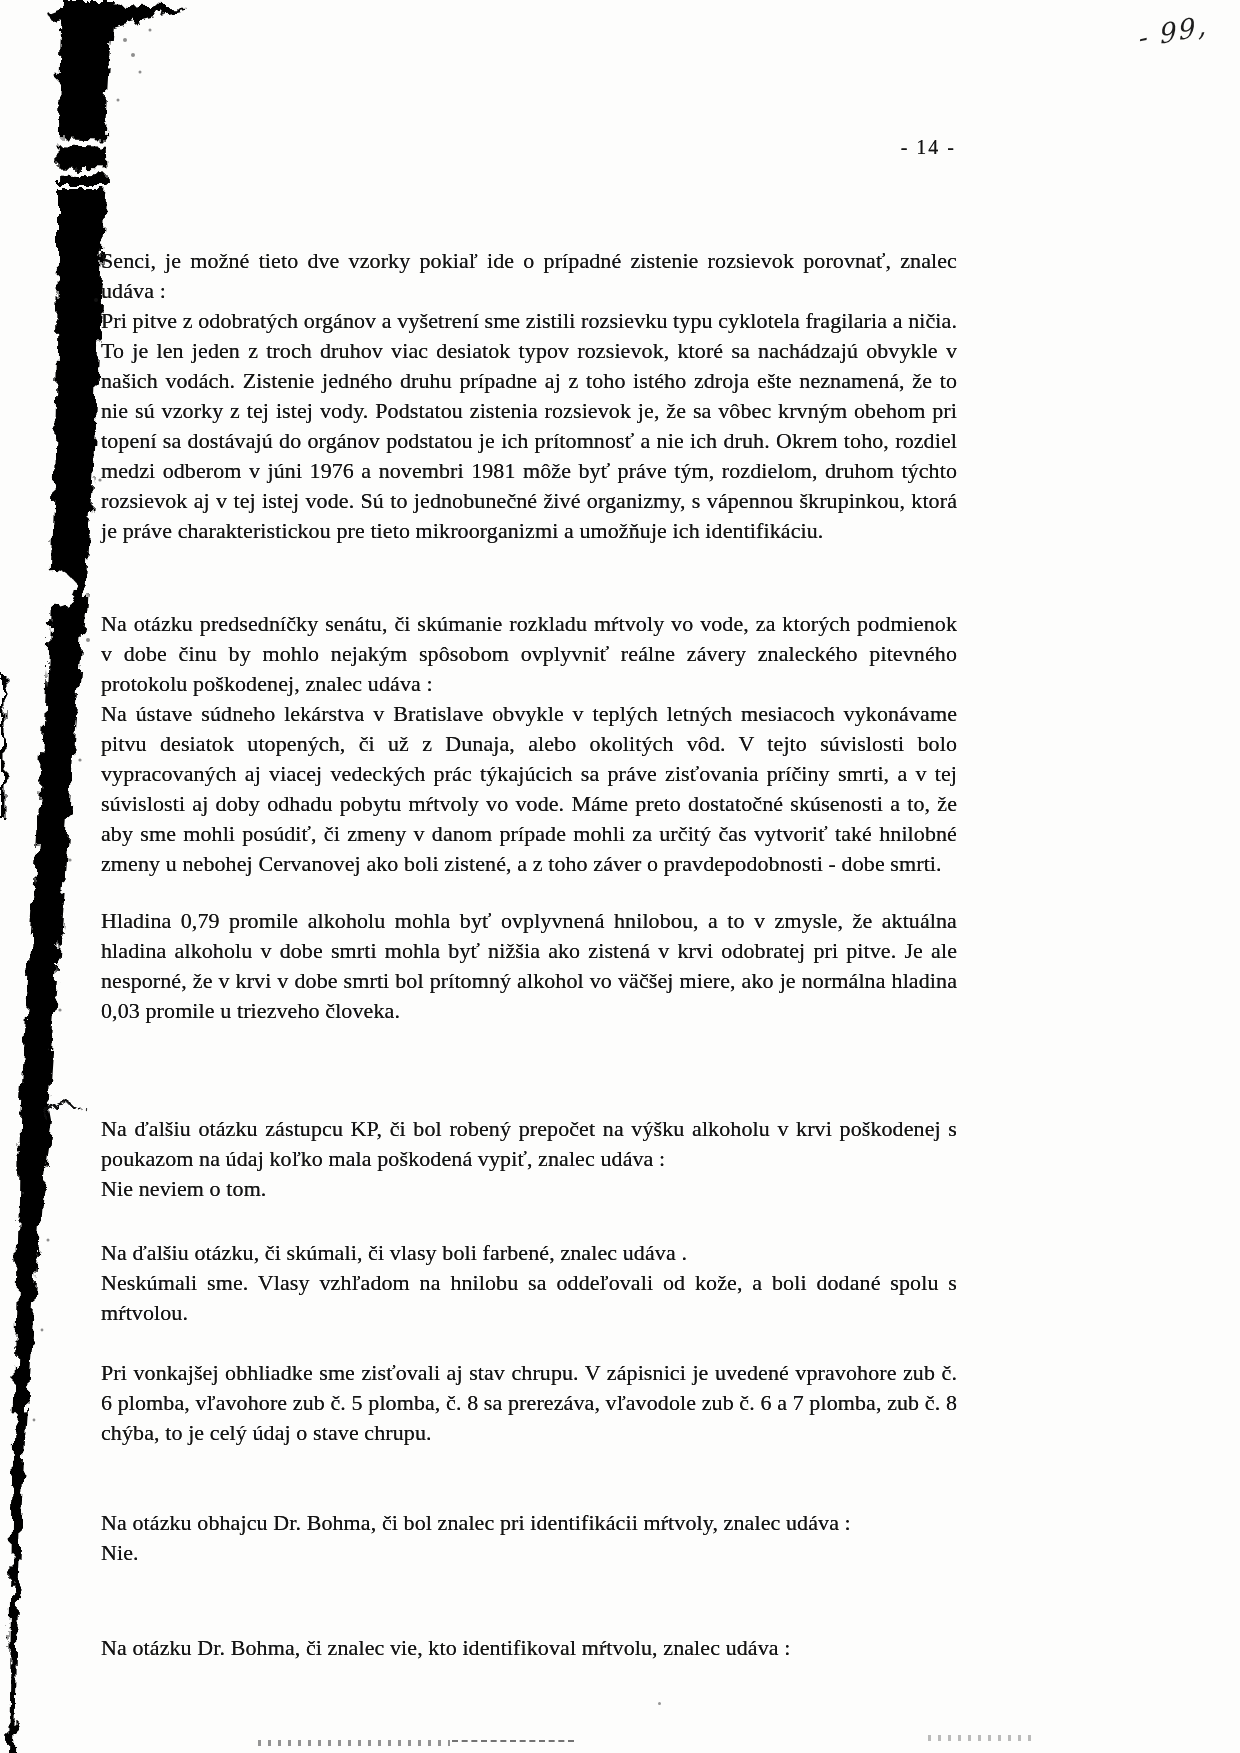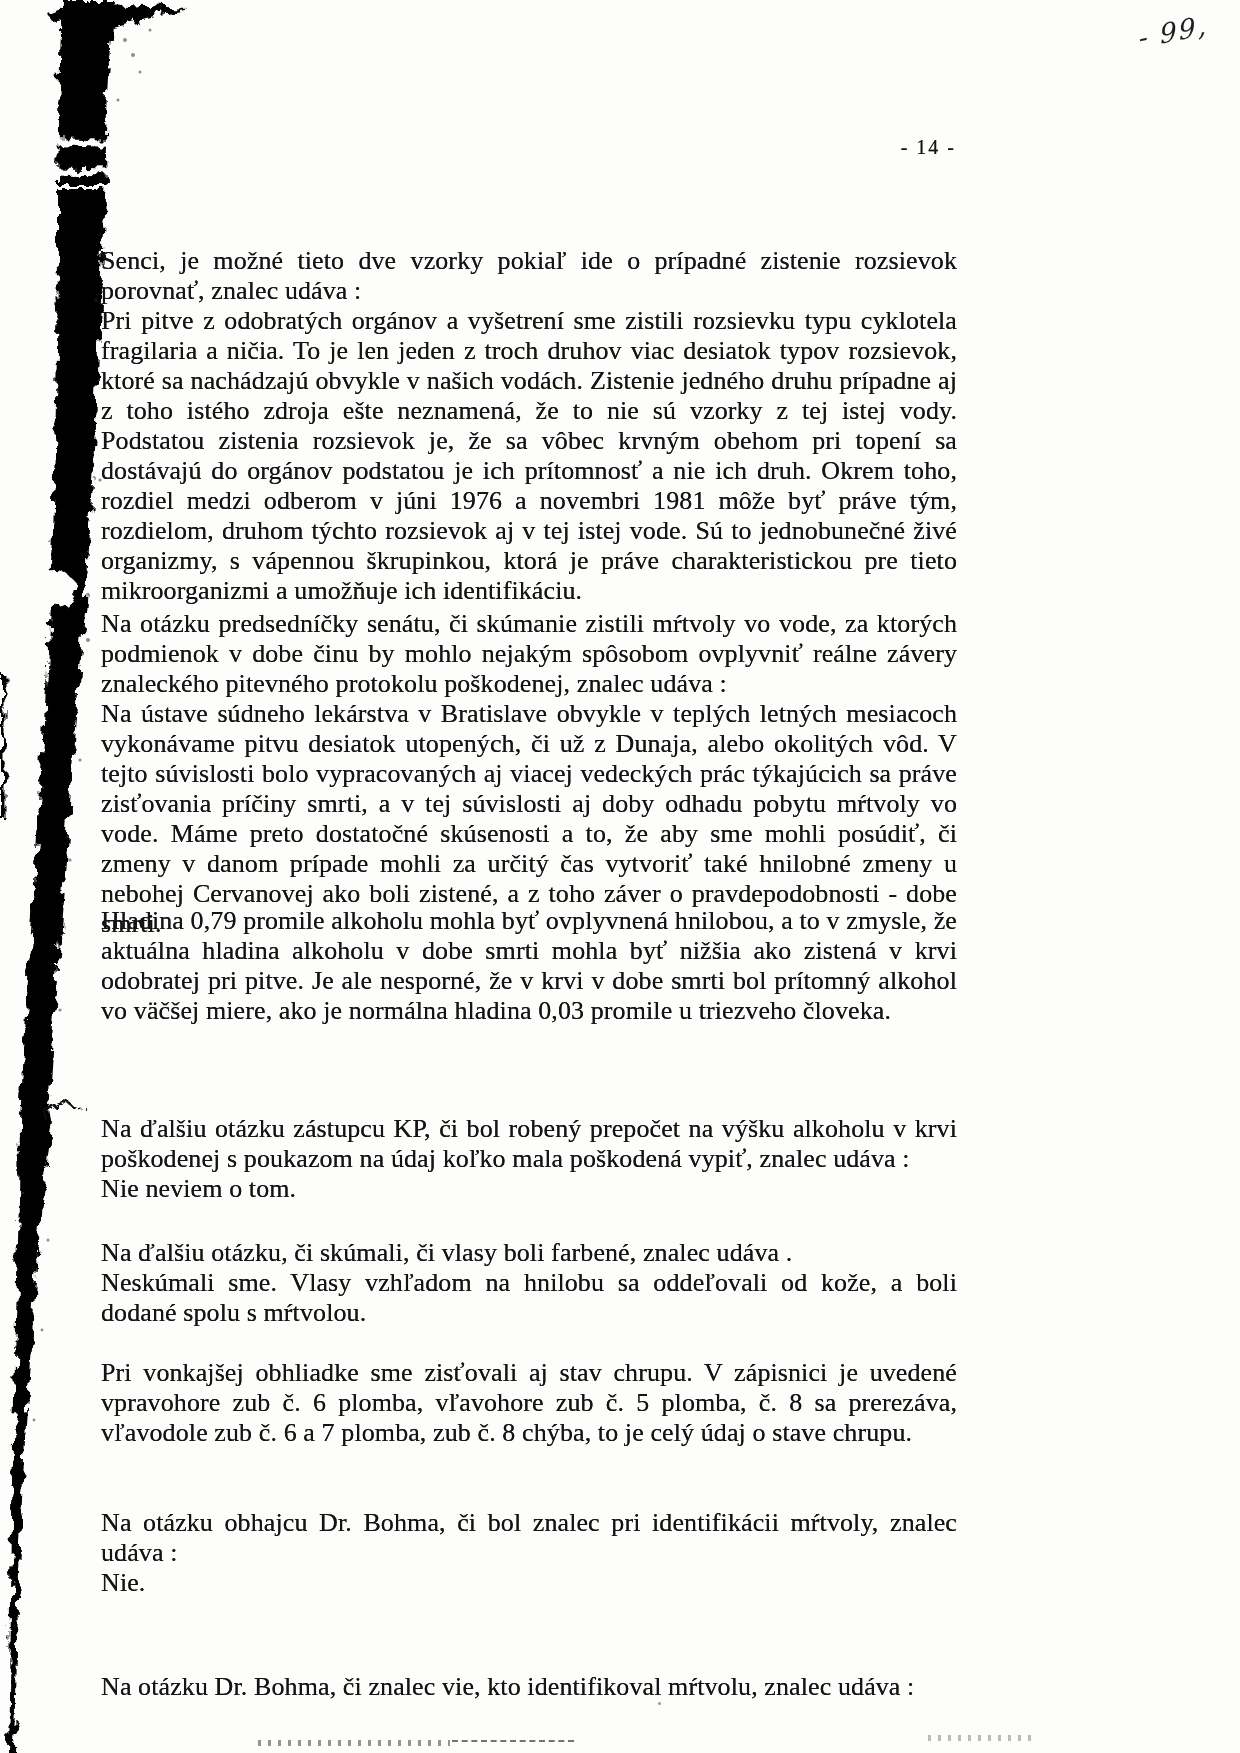--- a/index.html
+++ b/index.html
@@ -20,21 +20,21 @@
   .hand {
     position:absolute; top:16px; left:1138px;
     font-family:"DejaVu Serif", serif;
     font-style:italic; font-size:27px; color:#1d1d1d;
     transform:rotate(-11deg) skewX(-8deg);
     letter-spacing:2px;
     white-space:nowrap;
   }
   .block {
     position:absolute; left:101px; width:856px;
-    font-size:26px; line-height:30px;
+    font-size:22px; line-height:30px;
     text-align:justify; text-align-last:left;
     letter-spacing:0.1px;
     text-shadow:0 0 0.6px rgba(0,0,0,.8);
   }
   .q, .a { margin:0; }
   .artifact { position:absolute; top:0; left:0; pointer-events:none; }
   .speckles {
     position:absolute; height:6px; opacity:.55;
     background:repeating-linear-gradient(90deg,#3f3f3f 0 3px, transparent 3px 10px);
   }
@@ -106,21 +106,21 @@
   <div class="pagenum">- 14 -</div>
 
   <div class="hand">- 99,</div>
 
   <div class="block" style="top:246px">
     <p class="q">Senci, je možné tieto dve vzorky pokiaľ ide o prípadné zistenie rozsievok porovnať, znalec udáva :</p>
     <p class="a">Pri pitve z odobratých orgánov a vyšetrení sme zistili rozsievku typu cyklotela fragilaria a ničia. To je len jeden z troch druhov viac desiatok typov rozsievok, ktoré sa nachádzajú obvykle v našich vodách. Zistenie jedného druhu prípadne aj z toho istého zdroja ešte neznamená, že to nie sú vzorky z tej istej vody. Podstatou zistenia rozsievok je, že sa vôbec krvným obehom pri topení sa dostávajú do orgánov podstatou je ich prítomnosť a nie ich druh. Okrem toho, rozdiel medzi odberom v júni 1976 a novembri 1981 môže byť práve tým, rozdielom, druhom týchto rozsievok aj v tej istej vode. Sú to jednobunečné živé organizmy, s vápennou škrupinkou, ktorá je práve charakteristickou pre tieto mikroorganizmi  a umožňuje ich identifikáciu.</p>
   </div>
 
   <div class="block" style="top:609px">
-    <p class="q">Na otázku predsedníčky senátu, či skúmanie zistili mŕtvoly vo vode, za ktorých podmienok v dobe činu by mohlo nejakým spôsobom ovplyvniť reálne závery znaleckého pitevného protokolu poškodenej, znalec udáva :</p>
+    <p class="q">Na otázku predsedníčky senátu, či skúmanie rozkladu mŕtvoly vo vode, za ktorých podmienok v dobe činu by mohlo nejakým spôsobom ovplyvniť reálne závery znaleckého pitevného protokolu poškodenej, znalec udáva :</p>
     <p class="a">Na ústave súdneho lekárstva v Bratislave obvykle v teplých letných mesiacoch vykonávame pitvu desiatok utopených, či už z Dunaja, alebo okolitých vôd. V tejto súvislosti bolo vypracovaných aj viacej vedeckých prác týkajúcich sa práve zisťovania príčiny smrti, a v tej súvislosti aj doby odhadu pobytu mŕtvoly vo vode. Máme preto dostatočné skúsenosti a to, že aby sme mohli posúdiť, či zmeny  v danom prípade mohli za určitý čas vytvoriť také hnilobné zmeny u nebohej Cervanovej ako boli zistené, a z toho záver o pravdepodobnosti - dobe smrti.</p>
   </div>
 
   <div class="block" style="top:906px">
     <p class="a">Hladina 0,79 promile alkoholu mohla byť ovplyvnená hnilobou, a to v zmysle, že aktuálna hladina alkoholu v dobe smrti mohla byť nižšia ako zistená v krvi odobratej pri pitve. Je ale nesporné, že v krvi v dobe smrti bol prítomný alkohol vo väčšej miere, ako je normálna hladina 0,03 promile u triezveho človeka.</p>
   </div>
 
   <div class="block" style="top:1238px">
     <p class="q">Na ďalšiu otázku, či skúmali, či vlasy boli farbené, znalec udáva .</p>
     <p class="a">Neskúmali sme. Vlasy vzhľadom na hnilobu sa oddeľovali od kože, a boli dodané spolu s mŕtvolou.</p>
@@ -133,21 +133,21 @@
 
   <div class="block" style="top:1358px">
     <p class="a">Pri vonkajšej obhliadke sme zisťovali aj stav chrupu. V zápisnici je uvedené vpravohore zub č. 6 plomba,  vľavohore zub č. 5 plomba, č. 8 sa prerezáva, vľavodole zub č. 6 a 7 plomba, zub č. 8 chýba, to je celý údaj o stave chrupu.</p>
   </div>
 
   <div class="block" style="top:1508px">
     <p class="q">Na otázku obhajcu Dr. Bohma, či bol znalec pri identifikácii mŕtvoly, znalec udáva :</p>
     <p class="a">Nie.</p>
   </div>
 
-  <div class="block" style="top:1672px">
+  <div class="block" style="top:1633px">
     <p class="q">Na otázku Dr. Bohma, či znalec vie, kto identifikoval mŕtvolu, znalec udáva :</p>
   </div>
 
   <div class="speckles" style="left:258px; top:1740px; width:192px;"></div>
   <div class="dashline" style="left:452px; top:1740px; width:122px;"></div>
   <div class="speckles light" style="left:928px; top:1735px; width:104px;"></div>
   <div class="tinydot" style="left:658px; top:1702px;"></div>
 
 </div>
 

